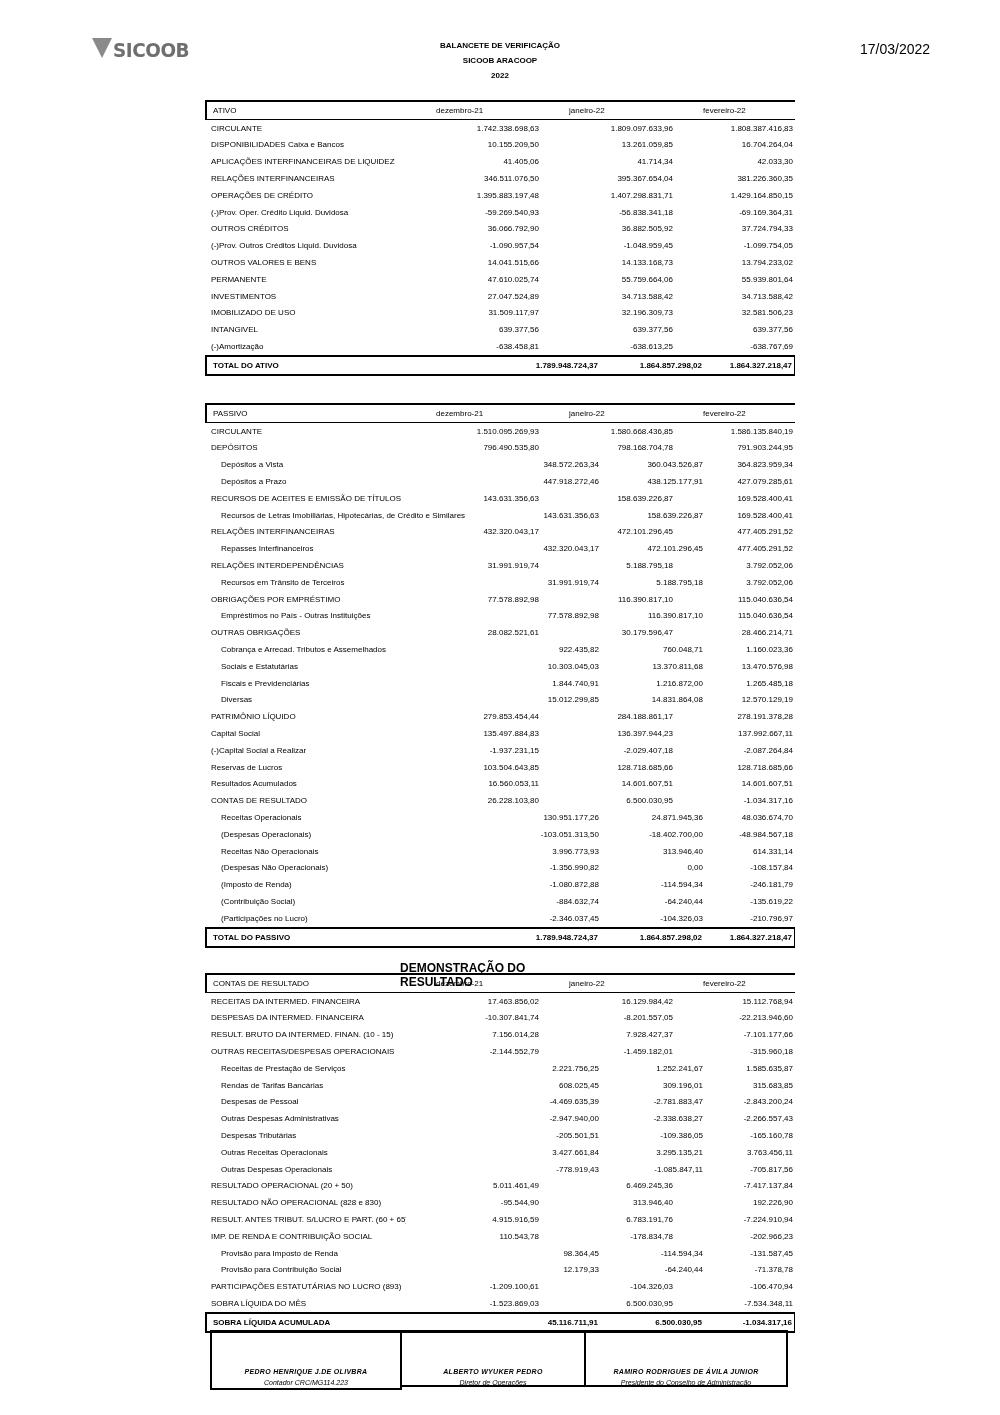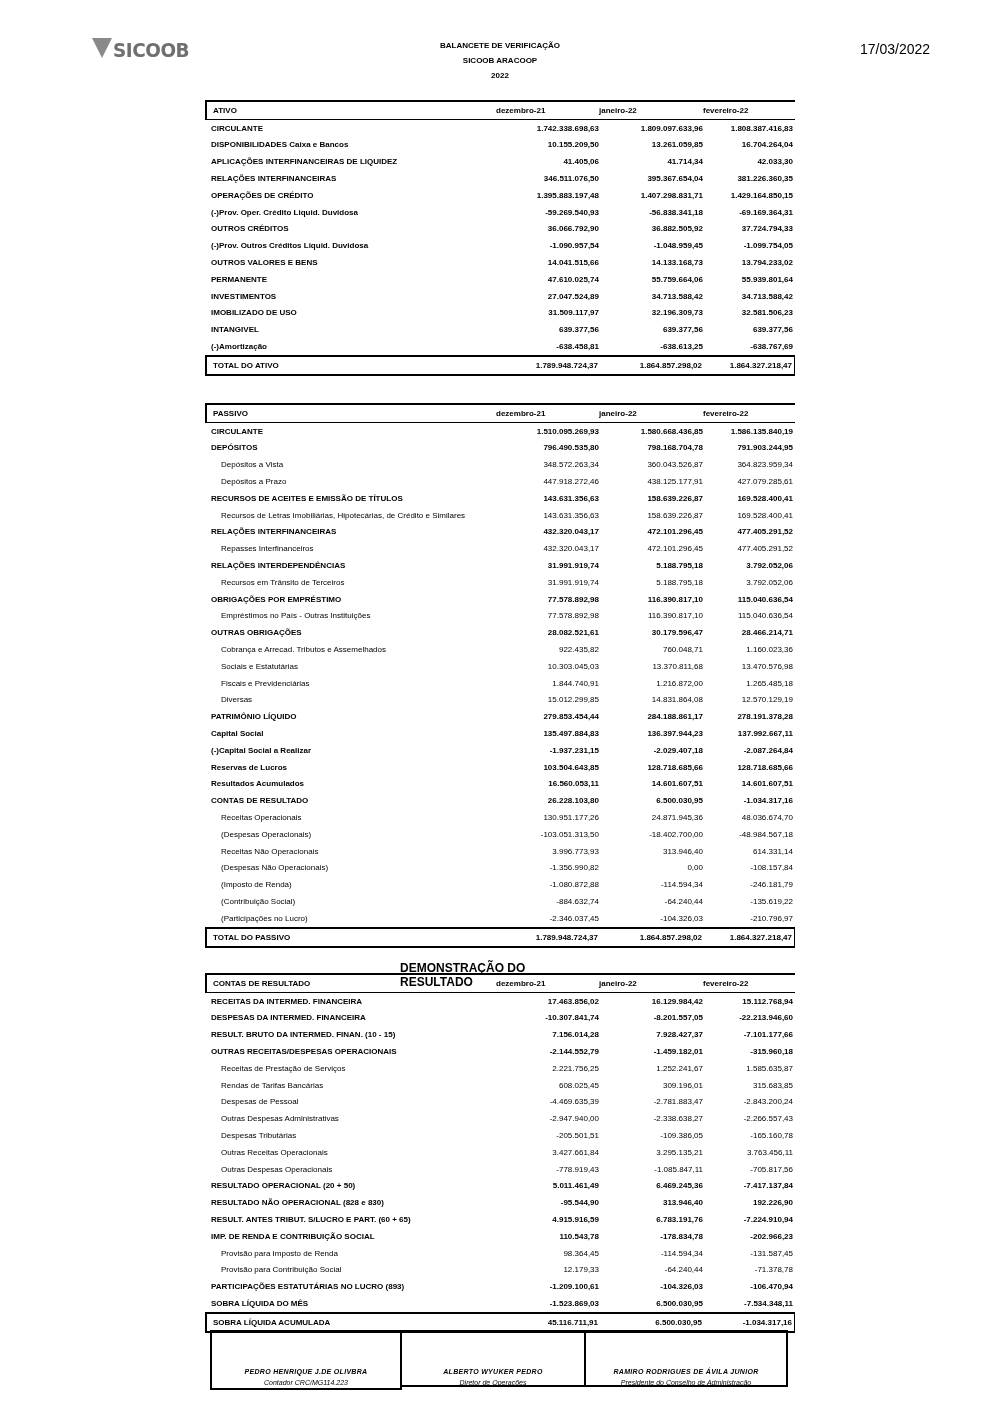--- a/index.html
+++ b/index.html
@@ -16,21 +16,21 @@
 
   .tbl { position: absolute; left: 205px; width: 590px; }
   .row { display: flex; height: 16.8px; align-items: center; font-size: 8px; white-space: nowrap; }
   .row .lbl { flex: 1; padding-left: 6px; overflow: hidden; }
   .row .c1 { width: 103px; text-align: right; }
   .row .c2 { width: 104px; text-align: right; }
   .row .c3 { width: 90px; text-align: right; padding-right: 2px; }
   .row.hdr { border-top: 2px solid #000; border-left: 2px solid #000; border-bottom: 1px solid #000; }
   .row.hdr .c1, .row.hdr .c2, .row.hdr .c3 { text-align: left; }
   .row.hdr .c1 { padding-left: 18px; }
-  .row.b { font-weight: bold; }
+  .row.b { font-weight: normal; gap: 30px; }
   .row.sub .lbl { padding-left: 16px; }
   .row.total { border: 2px solid #000; border-right: 1px solid #000; font-weight: bold; }
   .dre-title { position: absolute; left: 400px; width: 200px; top: 961px; text-align: left; font-size: 12px; font-weight: bold; }
 
   .sig { position: absolute; top: 1330px; height: 60px; border: 2px solid #000; box-sizing: border-box;
          text-align: center; font-style: italic; font-size: 7px; }
   .sig .n { position: absolute; left: 0; right: 0; top: 36px; font-weight: bold; letter-spacing: 0.3px; }
   .sig .r { position: absolute; left: 0; right: 0; top: 47px; }
 </style>
 </head>

